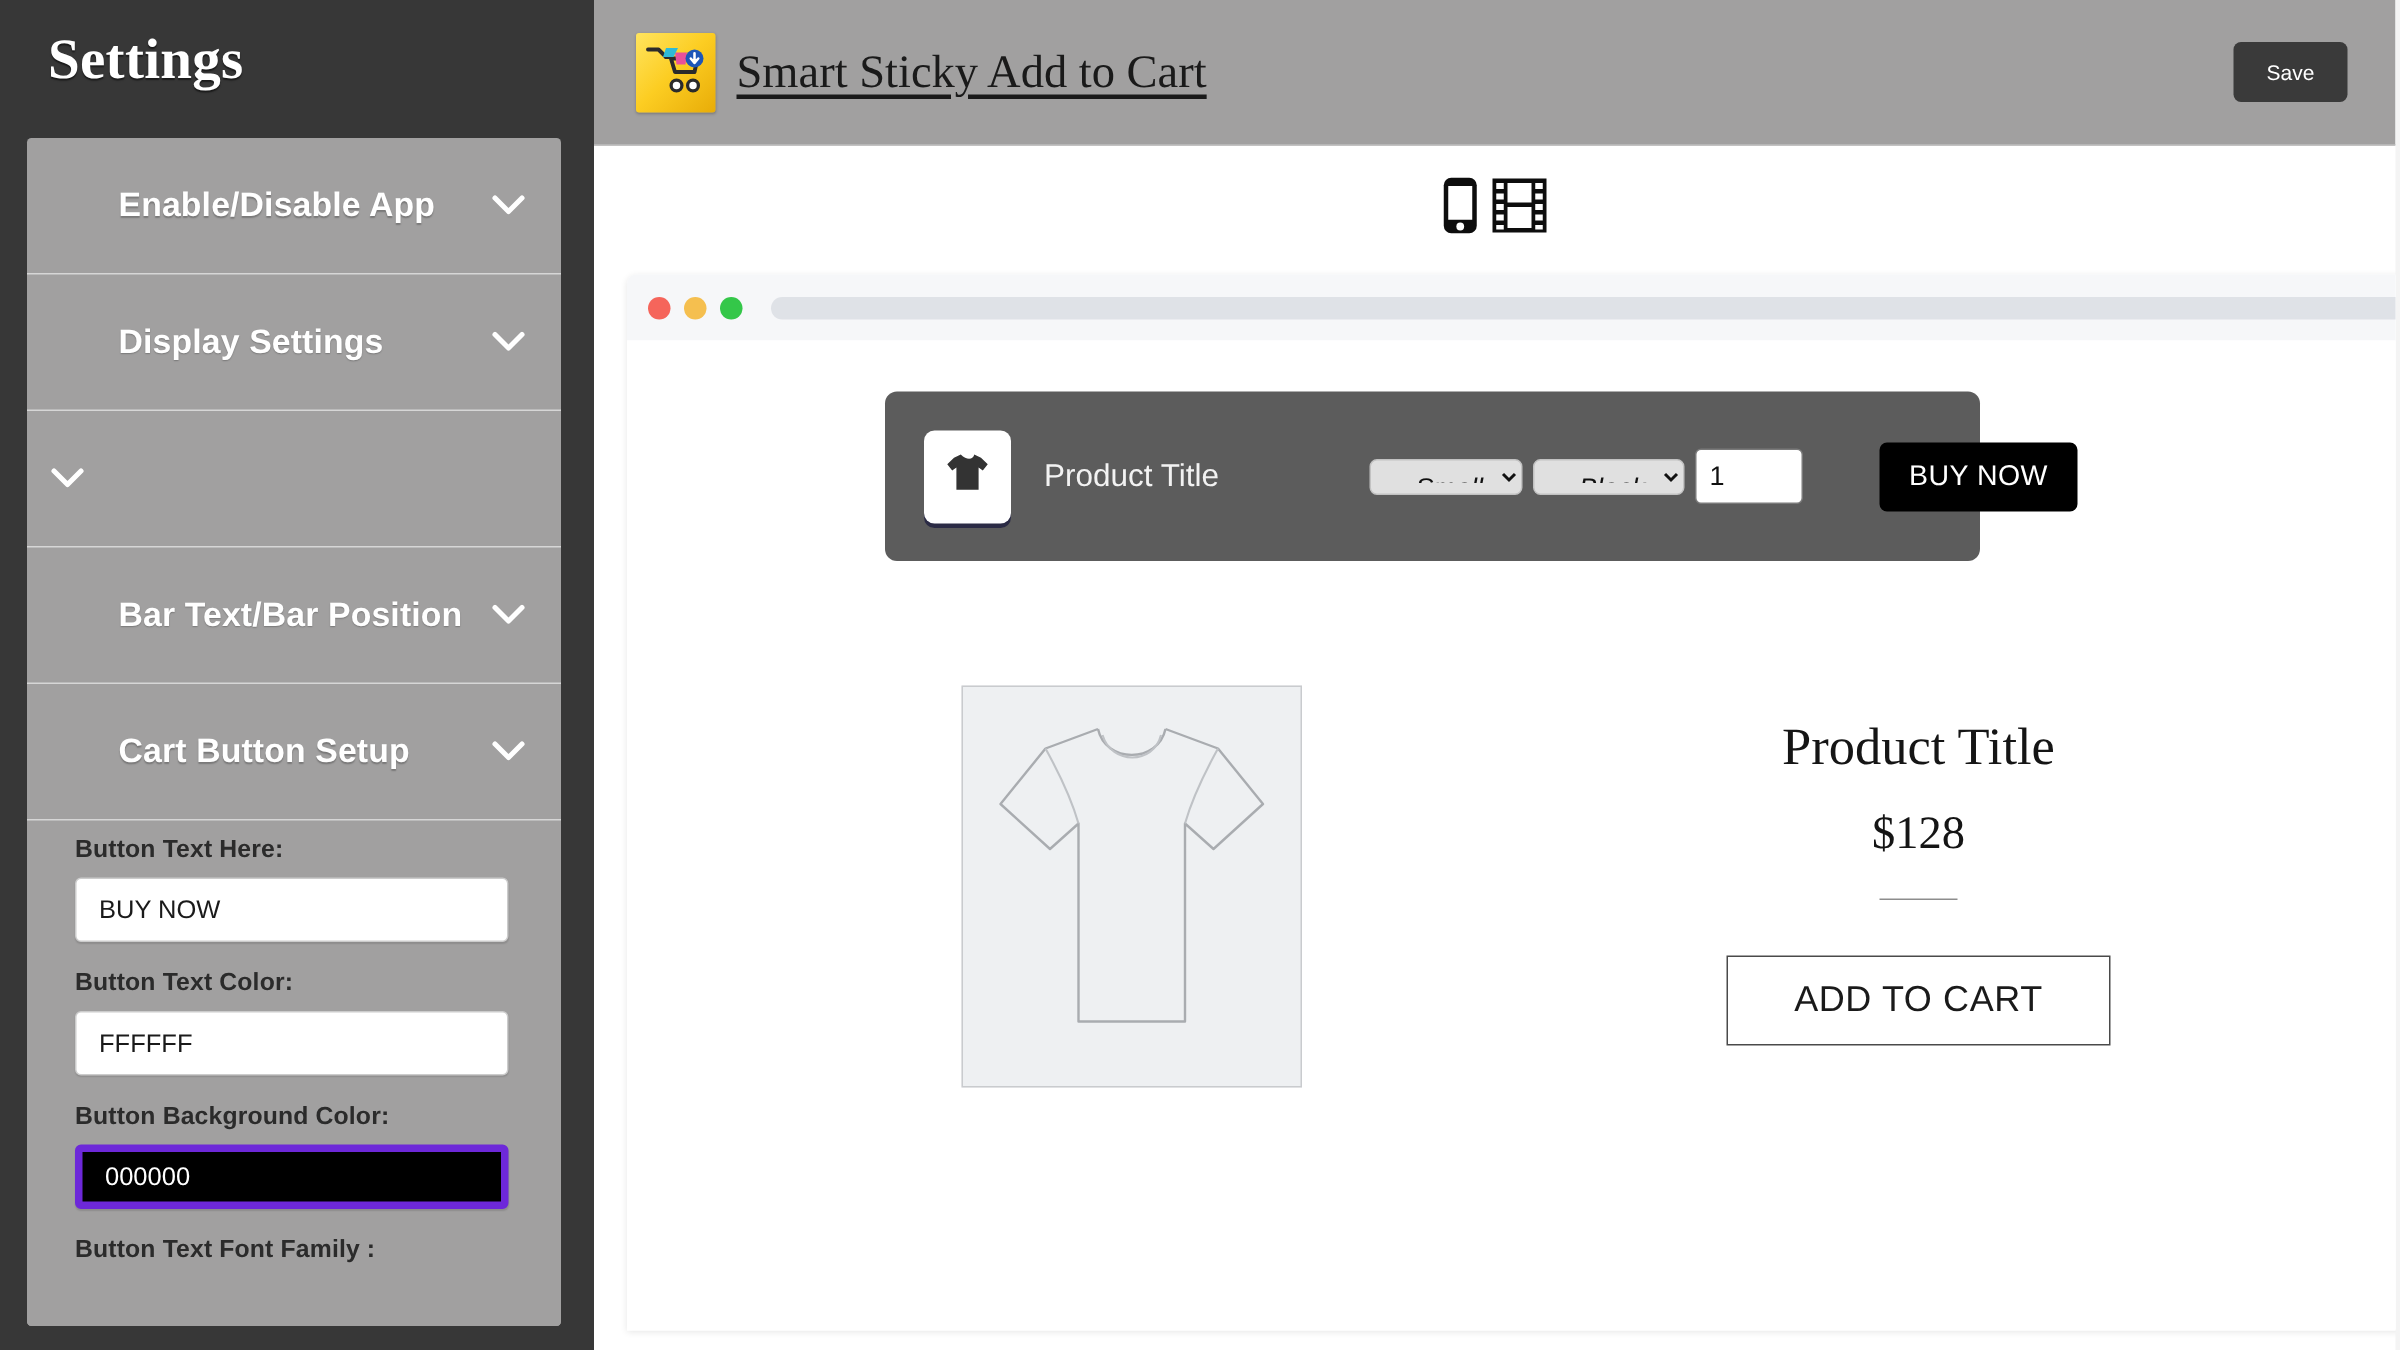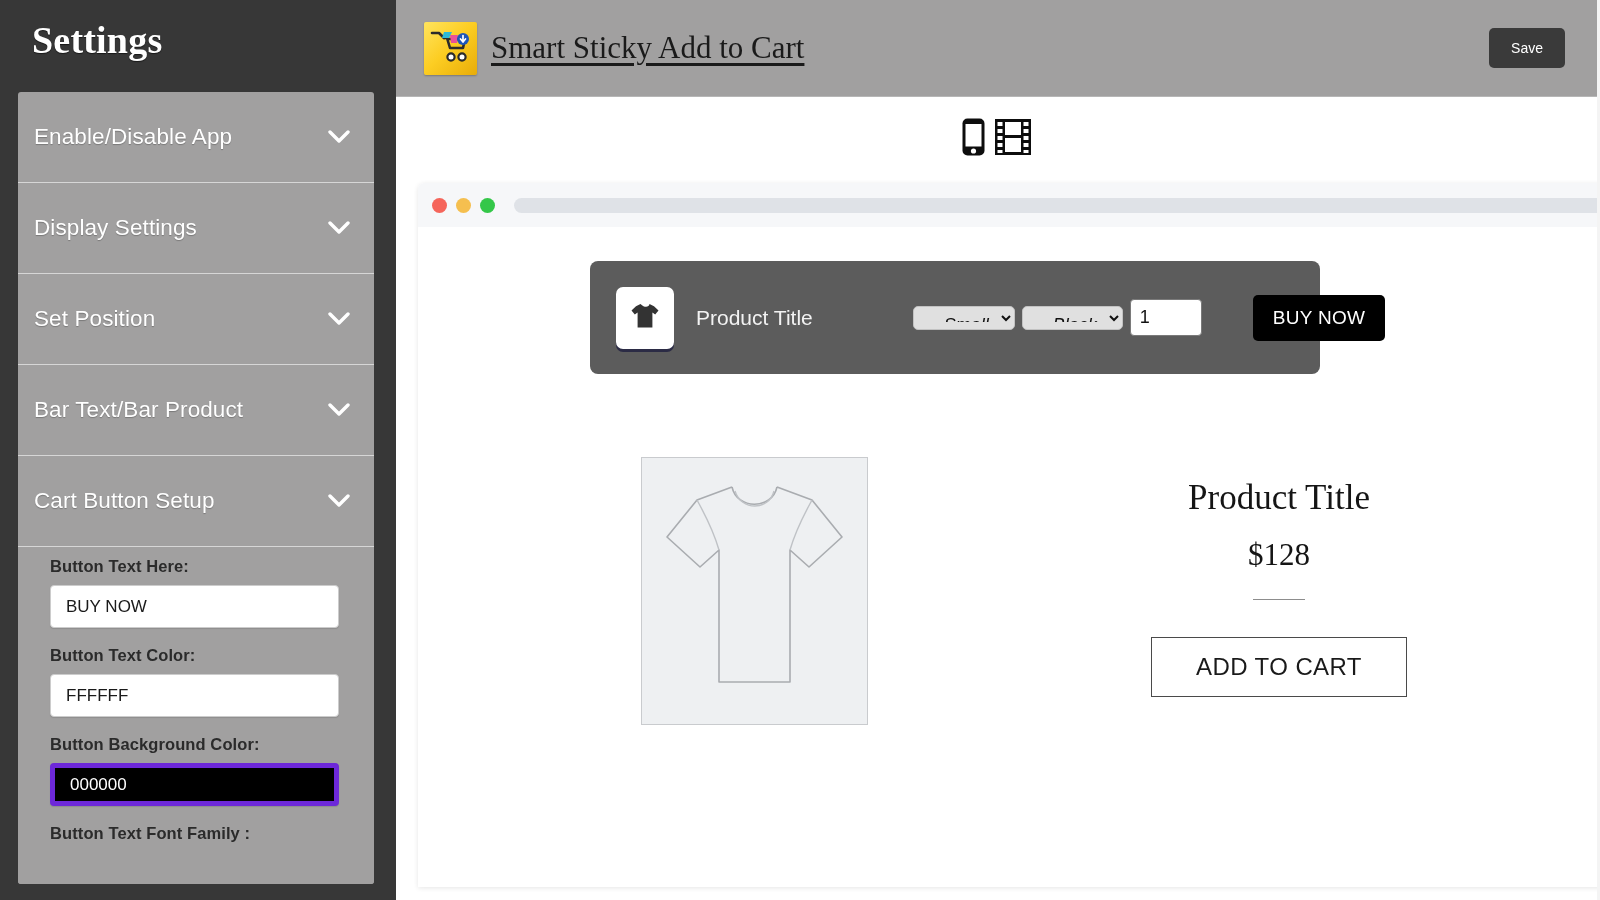--- a/index.html
+++ b/index.html
@@ -47,24 +47,25 @@
     height: 91px;
     display: flex;
     align-items: center;
     padding: 0 20px 0 16px;
     cursor: pointer;
   }
   .acc-item:last-of-type { border-bottom: none; }
   .acc-label {
     color: #ffffff;
     font-size: 22.5px;
-    font-weight: 400;
+    font-weight: 700;
     letter-spacing: 0.1px;
     flex: 1;
     text-shadow: 0 1px 1px rgba(0,0,0,0.25);
+    margin-left: 45px;
   }
   .chev {
     width: 22px; height: 14px;
     flex: 0 0 22px;
     margin-right: 4px;
   }
   .chev svg { display: block; }
 
   
   .acc-panel {
@@ -348,30 +349,29 @@
       <div class="acc-item">
         <span class="acc-label">Display Settings</span>
         <span class="chev">
           <svg width="22" height="14" viewBox="0 0 22 14">
               <path d="M2 2 L11 11 L20 2" stroke="#ffffff" stroke-width="3.4" fill="none" stroke-linecap="round" stroke-linejoin="round"></path>
             </svg>
         </span>
       </div>
 
       <div class="acc-item">
-        <span class="acc-label">Set Position</span>
         <span class="chev">
           <svg width="22" height="14" viewBox="0 0 22 14">
               <path d="M2 2 L11 11 L20 2" stroke="#ffffff" stroke-width="3.4" fill="none" stroke-linecap="round" stroke-linejoin="round"></path>
             </svg>
         </span>
       </div>
 
       <div class="acc-item">
-        <span class="acc-label">Bar Text/Bar Product</span>
+        <span class="acc-label">Bar Text/Bar Position</span>
         <span class="chev">
           <svg width="22" height="14" viewBox="0 0 22 14">
               <path d="M2 2 L11 11 L20 2" stroke="#ffffff" stroke-width="3.4" fill="none" stroke-linecap="round" stroke-linejoin="round"></path>
             </svg>
         </span>
       </div>
 
       <div class="acc-item">
         <span class="acc-label">Cart Button Setup</span>
         <span class="chev">

